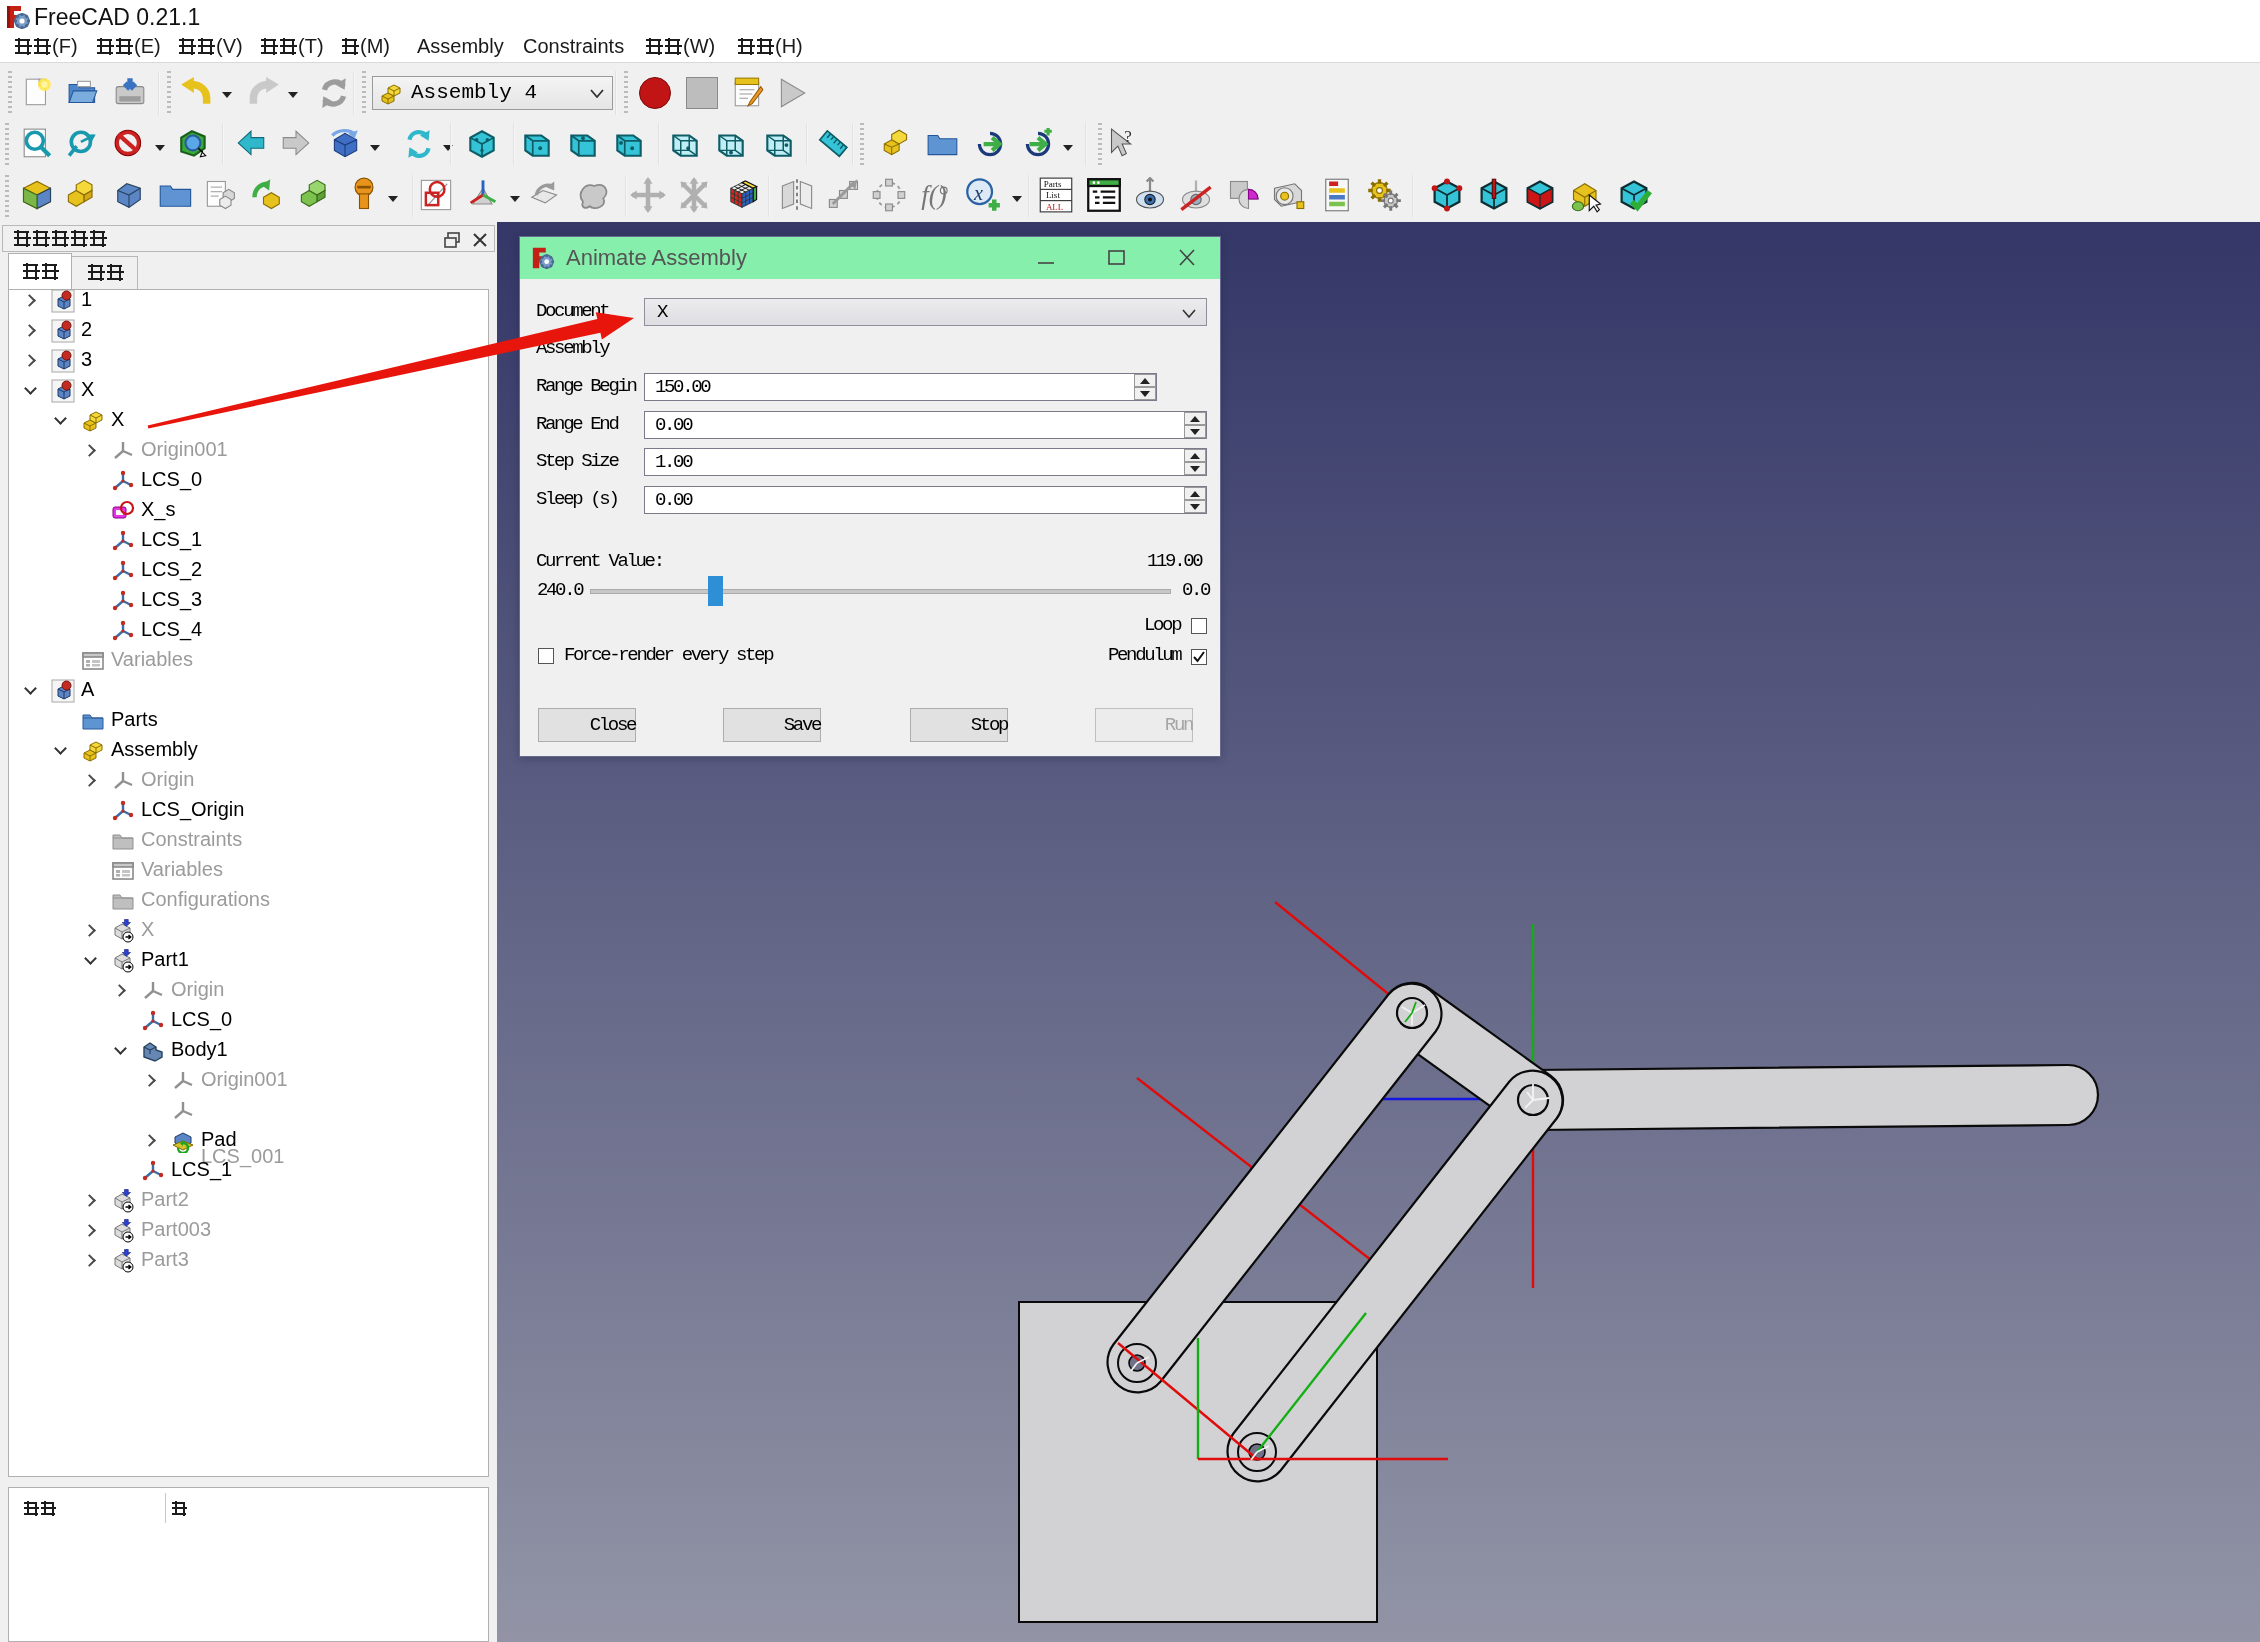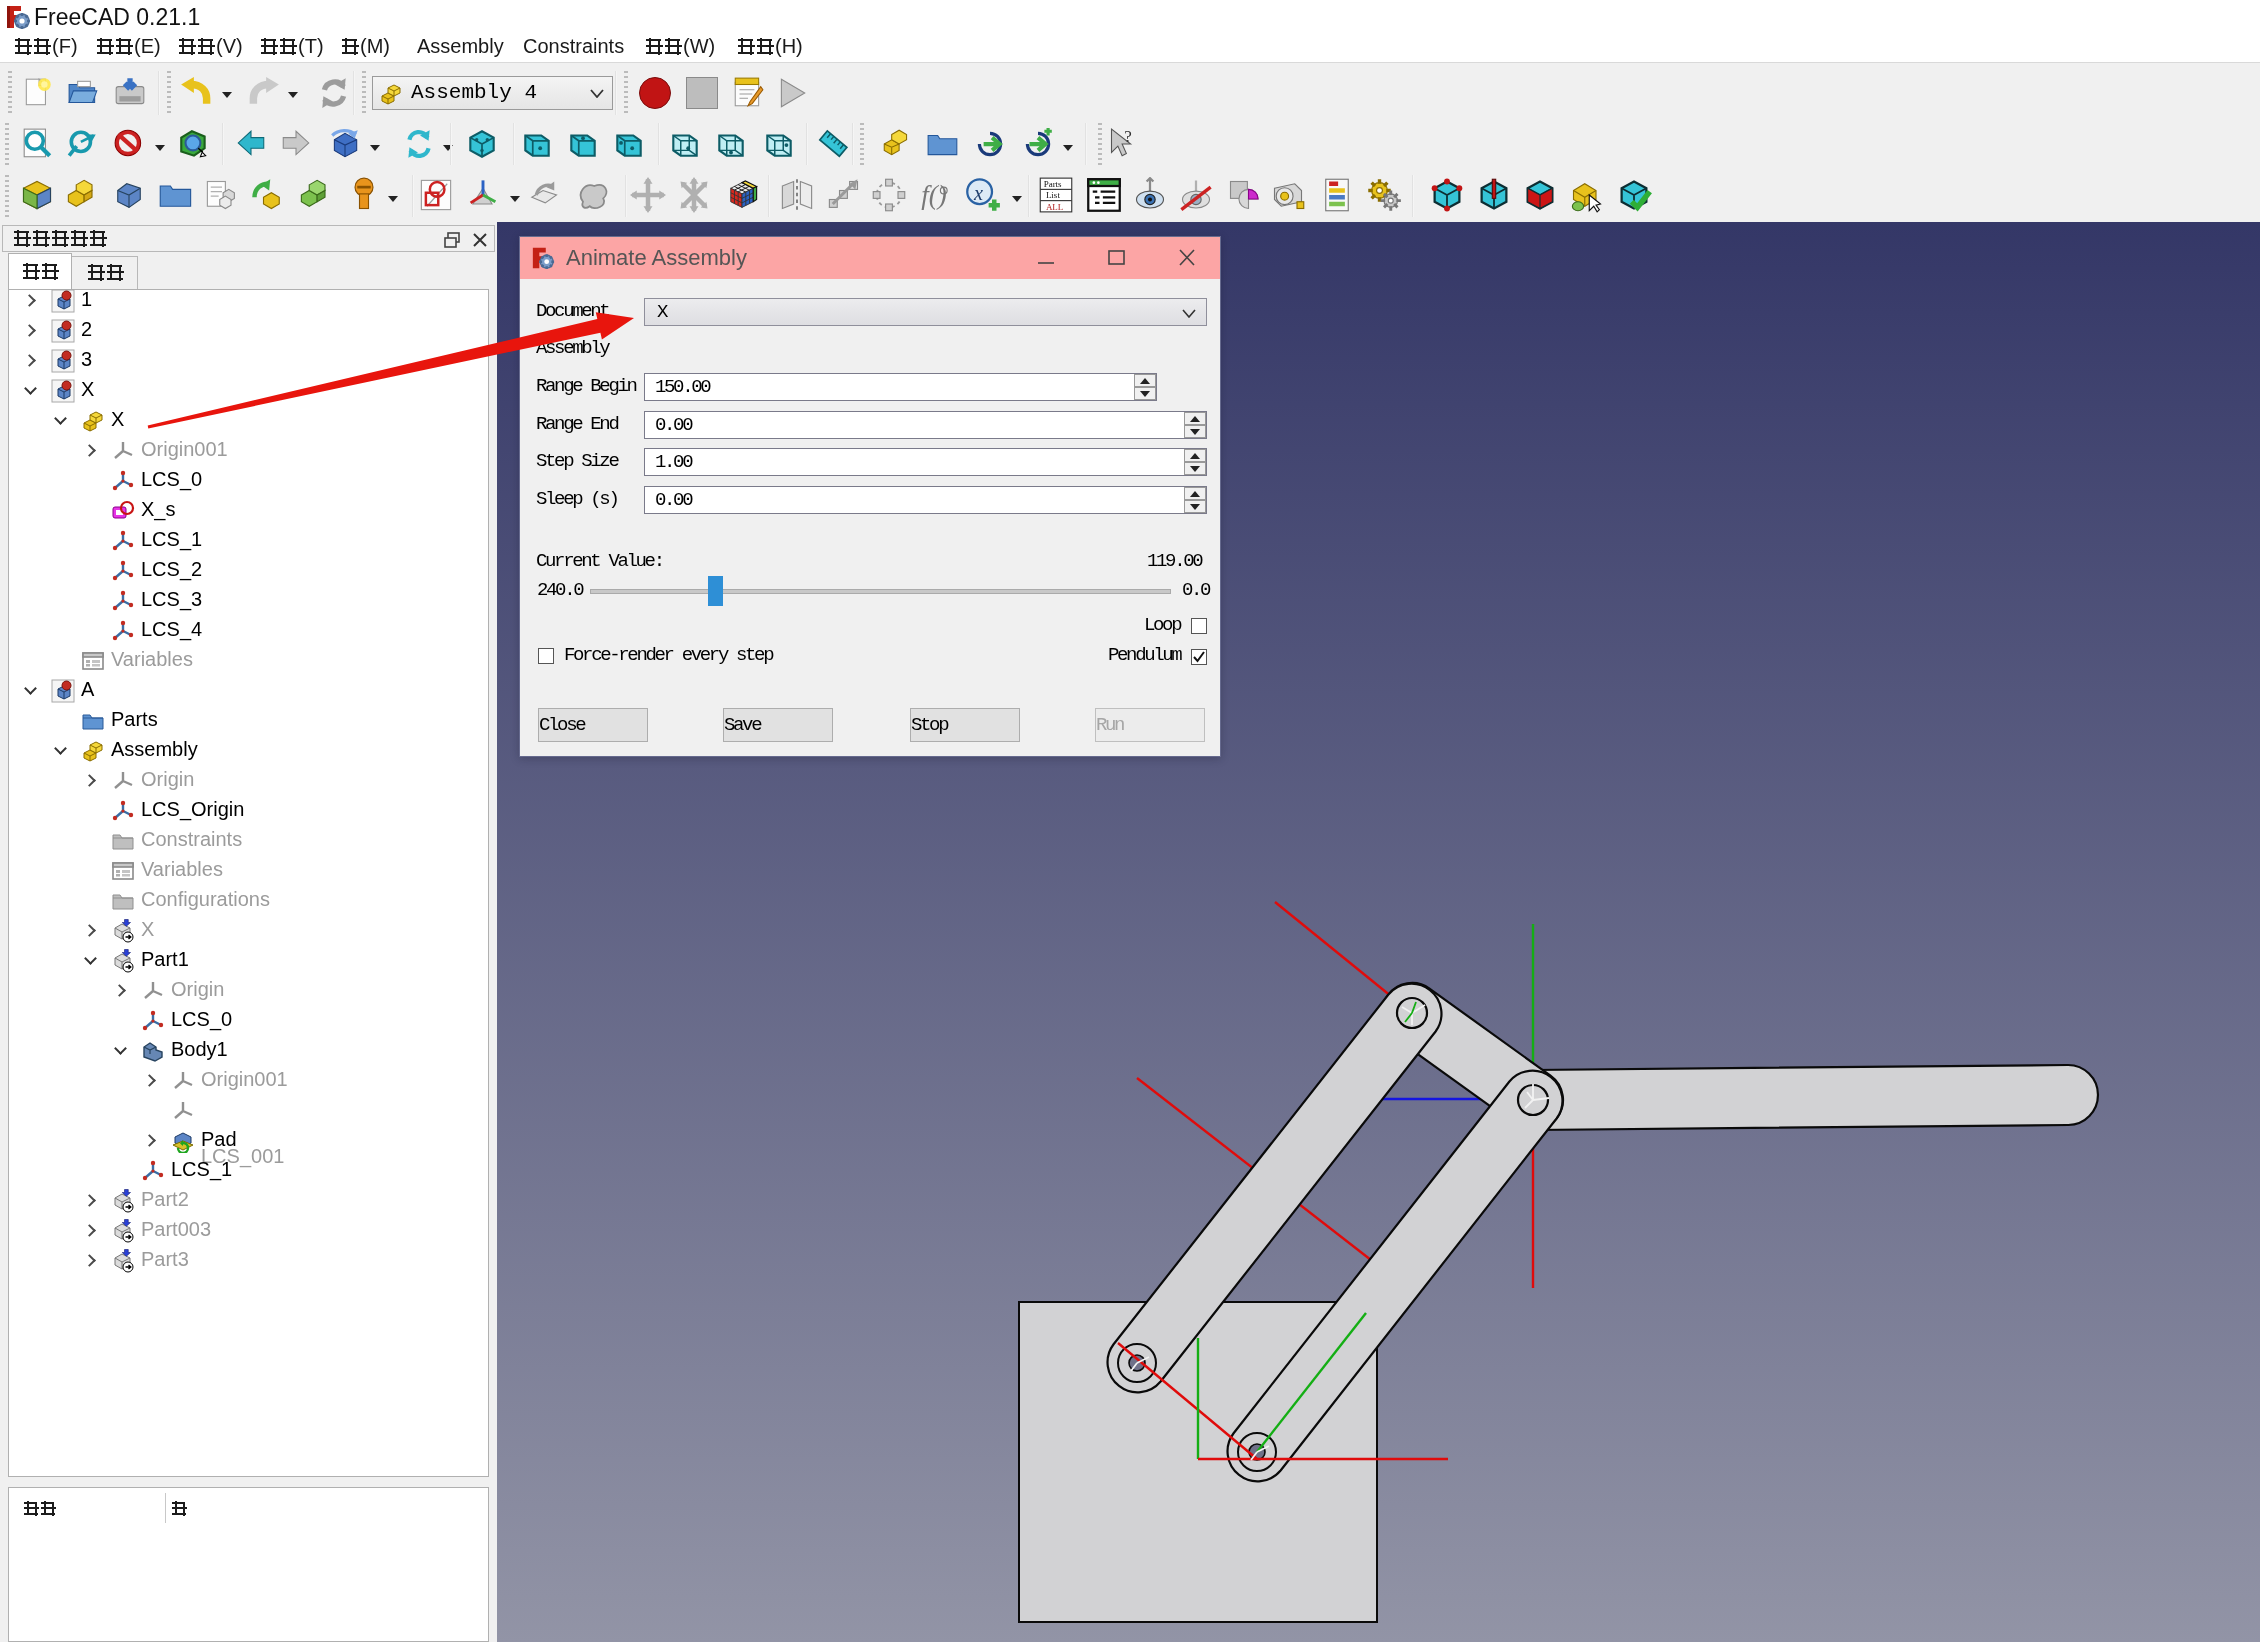--- a/index.html
+++ b/index.html
@@ -19,22 +19,22 @@
 
 .exR{position:absolute;width:9px;height:9px;border-right:2px solid #4a4a4a;border-bottom:2px solid #4a4a4a;transform:rotate(-45deg)}
 .exD{position:absolute;width:9px;height:9px;border-right:2px solid #333;border-bottom:2px solid #333;transform:rotate(45deg)}
 .trlab{position:absolute;font-size:20px;color:#000;white-space:nowrap}
 .gray{color:#9b9b9b}
 .ticon{position:absolute;width:24px;height:24px}
 
 .dlab{position:absolute;font-family:"Liberation Mono",monospace;font-size:19px;letter-spacing:-2.35px;color:#000;white-space:nowrap}
 .combo{position:absolute;height:28px;background:linear-gradient(#ececee,#dedee2);border:1px solid #8f8f9b}
 .spin{position:absolute;height:28px;background:#fff;border:1px solid #7a7a8a}
-.btn{position:absolute;width:110px;height:34px;background:#e1e1e1;border:1px solid #adadad;
-font-family:"Liberation Mono",monospace;font-size:19px;letter-spacing:-2.35px;color:#000;text-align:left;line-height:32px}
+.btn{position:absolute;width:98px;height:34px;background:#e1e1e1;border:1px solid #adadad;
+font-family:"Liberation Mono",monospace;font-size:19px;letter-spacing:-2.35px;color:#000;text-align:right;line-height:32px}
 .chk{position:absolute;width:16px;height:16px;background:#fff;border:1px solid #555}
 .sep{position:absolute;width:2px;background:linear-gradient(90deg,#d8d8d8,#fff)}
 .handle{position:absolute;width:4px;background:repeating-linear-gradient(180deg,#bbb 0 2px,#f0f0f0 2px 5px)}
 .mi{font-size:20px;color:#1a1a1a;position:absolute;white-space:nowrap}
 </style></head><body>
 <div id="app">
 <svg width="0" height="0" style="position:absolute">
       <defs>
 <symbol id="i-doc" viewBox="0 0 24 24">
           <rect x="1" y="1" width="22" height="22" fill="#f5f5f5" stroke="#a8a8a8"></rect>
@@ -736,21 +736,21 @@
         </svg>
         <span class="trlab gray" style="left:132px;top:958px">Part3</span>
       </div>
       <div class="abs" style="left:8px;top:1262px;width:481px;height:155px;background:#fff;border:1px solid #b0b0b0">
         <span class="abs" style="left:14px;top:12px"><i class="cj s"></i><i class="cj s"></i></span>
         <span class="abs" style="left:162px;top:12px"><i class="cj s"></i></span>
         <div class="abs" style="left:156px;top:5px;width:1px;height:30px;background:#c8c8c8"></div>
       </div>
     </div>
     <div class="abs" style="left:519px;top:236px;width:702px;height:521px;background:#f0f0f0;border:1px solid #666a8e;box-shadow:0 2px 8px rgba(20,20,40,0.25)">
-      <div class="abs" style="left:0;top:0;width:700px;height:42px;background:#fca5a5">
+      <div class="abs" style="left:0;top:0;width:700px;height:42px;background:#86efac">
         <svg class="abs" style="left:11px;top:9px" width="24" height="24" viewBox="0 0 26 26">
           <path d="M2 2 L16 2 L16 7 L9 7 L9 11 L14 11 L14 16 L9 16 L9 24 L2 24 Z" fill="#c42116"></path>
           <g transform="translate(17,17)">
             <circle r="7" fill="#7a9cc8" stroke="#4a6a94" stroke-width="1.5"></circle>
             <circle r="2.6" fill="#fff"></circle>
             <g stroke="#4a6a94" stroke-width="2.6">
               <path d="M0 -8 L0 -5 M0 8 L0 5 M-8 0 L-5 0 M8 0 L5 0 M-5.6 -5.6 L-3.5 -3.5 M5.6 5.6 L3.5 3.5 M-5.6 5.6 L-3.5 3.5 M5.6 -5.6 L3.5 -3.5"></path>
             </g>
           </g>
         </svg>

